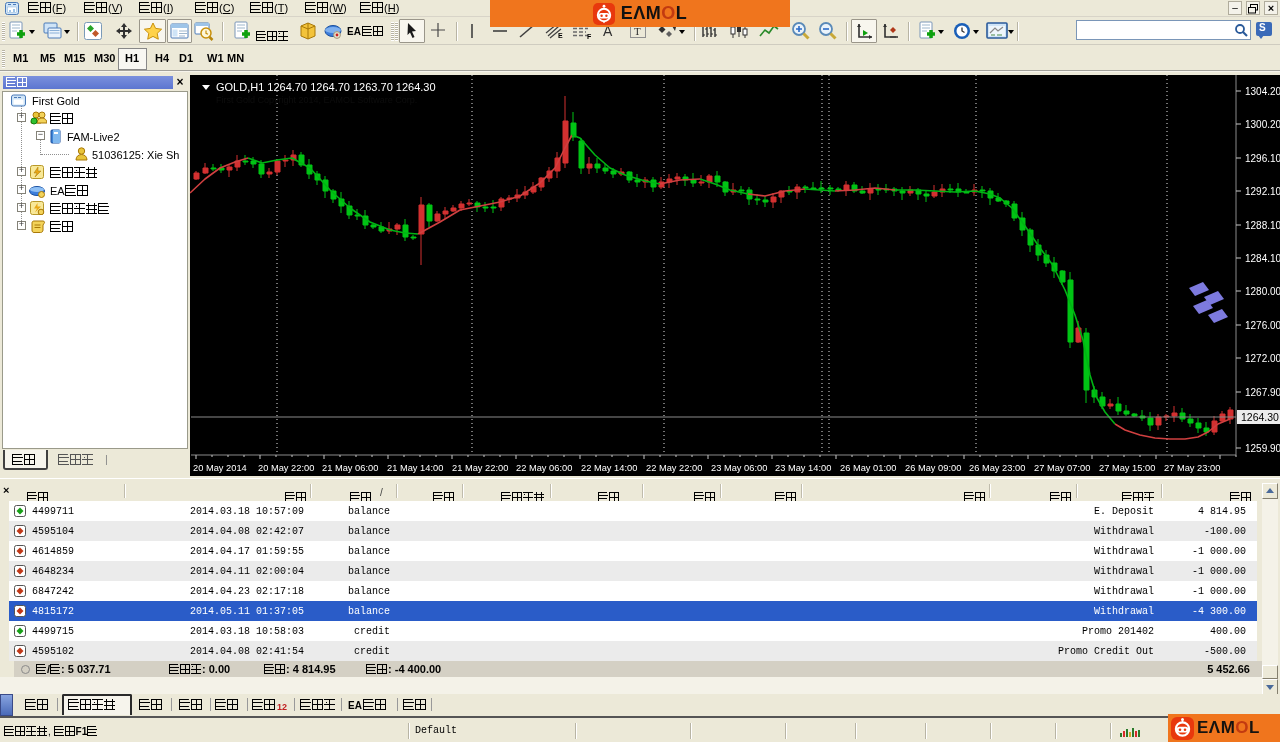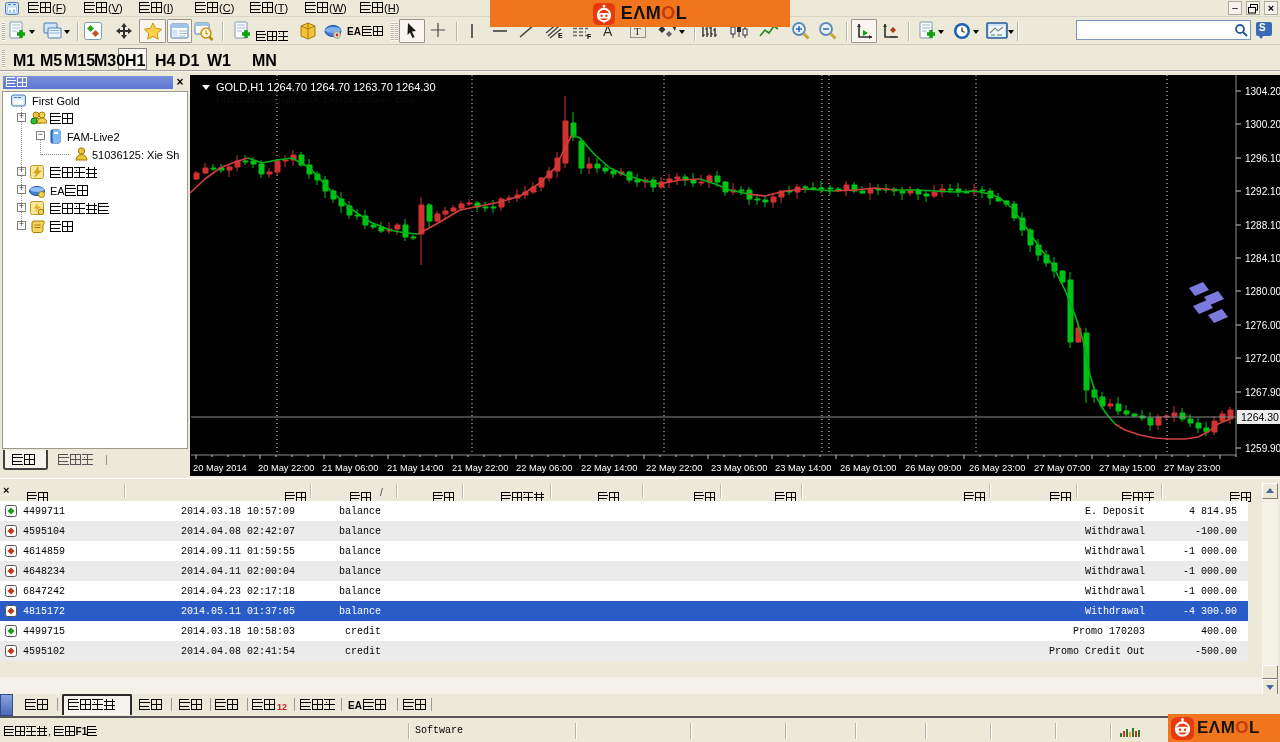--- a/index.html
+++ b/index.html
@@ -5,21 +5,21 @@
 b.cj{display:inline-block;width:10px;height:10px;margin:0 1px 0 0;vertical-align:-1px;background-repeat:no-repeat;color:#000}
 b.ca{background-image:linear-gradient(currentColor,currentColor),linear-gradient(currentColor,currentColor),linear-gradient(currentColor,currentColor),linear-gradient(currentColor,currentColor),linear-gradient(currentColor,currentColor);background-position:0 0,0 33%,0 66%,0 100%,0 0;background-size:90% 1px,100% 1px,90% 1px,100% 1px,1px 100%}
 b.cb{background-image:linear-gradient(currentColor,currentColor),linear-gradient(currentColor,currentColor),linear-gradient(currentColor,currentColor),linear-gradient(currentColor,currentColor),linear-gradient(currentColor,currentColor),linear-gradient(currentColor,currentColor);background-position:0 0,0 50%,0 100%,0 0,50% 0,100% 0;background-size:100% 1px,100% 1px,100% 1px,1px 100%,1px 100%,1px 100%}
 b.cc{background-image:linear-gradient(currentColor,currentColor),linear-gradient(currentColor,currentColor),linear-gradient(currentColor,currentColor),linear-gradient(currentColor,currentColor),linear-gradient(currentColor,currentColor);background-position:0 0,0 50%,0 100%,50% 0,15% 25%;background-size:100% 1px,100% 1px,100% 1px,1px 100%,1px 1px}
 b.cd{background-image:linear-gradient(currentColor,currentColor),linear-gradient(currentColor,currentColor),linear-gradient(currentColor,currentColor),linear-gradient(currentColor,currentColor),linear-gradient(currentColor,currentColor);background-position:0 20%,0 60%,0 100%,20% 0,75% 0;background-size:100% 1px,100% 1px,100% 1px,1px 100%,1px 100%}
 .menubar{position:absolute;left:0;top:0;width:1280px;height:17px;border-bottom:1px solid #d8d4c8;background:#ece9d8}
 .menubar .it{position:absolute;top:2px;font-size:11px;color:#000}
 .toolbar{position:absolute;left:0;top:18px;width:1280px;height:27px;background:#ece9d8;border-bottom:1px solid #cfccc0}
 .pressbox{position:absolute;top:1px;height:24px;background:#f8f6ee;border:1px solid #9a968a;border-radius:1px}
 .tfbar{position:absolute;left:0;top:46px;width:1280px;height:26px;background:#ece9d8;border-bottom:2px groove #f6f4ec}
-.tf{position:absolute;top:6px;font-size:16px;font-weight:bold;color:#000;z-index:2}
+.tf{position:absolute;top:6px;font-size:11px;font-weight:bold;color:#000;z-index:2}
 .grip{position:absolute;width:3px;background:repeating-linear-gradient(0deg,#fff 0,#fff 1px,#b8b4a4 1px,#b8b4a4 2px)}
 .sep{position:absolute;width:2px;border-left:1px solid #b8b4a4;border-right:1px solid #fff}
 .navp{position:absolute;left:0;top:73px;width:190px;height:405px;background:#ece9d8}
 .navtitle{position:absolute;left:3px;top:3px;width:170px;height:13px;background:linear-gradient(180deg,#7a90dd,#5c76d0);color:#fff;font-size:10px;padding:1px 3px}
 .navx{position:absolute;right:4px;top:3px;width:12px;height:13px;font-size:12px;font-weight:bold;text-align:center;line-height:12px}
 .navtree{position:absolute;left:2px;top:18px;width:186px;height:358px;background:#fff;border:1px solid #9a9a8a;font-size:11px}
 .ti{position:absolute;white-space:nowrap;color:#000}
 .pm{position:absolute;width:9px;height:9px;border:1px solid #848278;background:#fff;font-size:9px;line-height:7px;text-align:center;color:#333;font-family:"Liberation Mono"}
 .navtabs{position:absolute;left:0;top:377px;width:190px;height:24px;font-size:11px}
 .chartwrap{position:absolute;left:190px;top:73px;width:1090px;height:405px}
@@ -31,21 +31,21 @@
 .trow.even{background:#fff}
 .trow.odd{background:#ebebeb}
 .trow.sel{background:#2a5cc8;color:#fff}
 .trow span{position:absolute;top:5px;white-space:pre}
 .ricon{left:5px;top:4px!important}
 .c1{left:23px}
 .c2{right:953px}
 .c3{right:867px}
 .c11{right:103px}
 .c12{right:11px}
-.tbody{position:absolute;left:0;top:22px;width:1248px;background:#a3a3a3}
+.tbody{position:absolute;left:9px;top:22px;width:1248px;background:#a3a3a3}
 .collines i{position:absolute;top:22px;height:160px;border-left:1px solid rgba(160,160,150,.22)}
 .sumrow{position:absolute;left:14px;top:182px;width:1248px;height:16px;background:#d4d0c4;font:bold 11px "Liberation Sans";color:#000}
 .strip{position:absolute;left:0px;top:198px;width:1262px;height:18px;background:#f4f2e8}
 .tabsrow{position:absolute;left:0;top:694px;width:1280px;height:24px;background:#ece9d8;font-size:11px;border-bottom:2px solid #555}
 .tsep{position:absolute;top:4px;height:13px;border-left:1px solid #999}
 .statusbar{position:absolute;left:0;top:720px;width:1280px;height:22px;background:#ece9d8;font-size:11px}
 .winbtn{position:absolute;top:1px;width:14px;height:14px;border:1px solid #b0ac9c;background:#f4f2ea;text-align:center;line-height:12px;font-size:10px;color:#000}
 svg{display:block}
 </style></head><body>
 
@@ -308,21 +308,21 @@
  <div class="grip" style="left:2px;top:4px;height:18px"></div>
  <span style="position:absolute;left:118px;top:2px;width:29px;height:22px;border:1px solid #888;background:#f8f7f2"></span>
  <span class="tf" style="left:13px">M1</span>
     <span class="tf" style="left:40px">M5</span>
  <span class="tf" style="left:64px">M15</span>
     <span class="tf" style="left:94px">M30</span>
  <span class="tf" style="left:125px">H1</span>
     <span class="tf" style="left:155px">H4</span>
  <span class="tf" style="left:179px">D1</span>
     <span class="tf" style="left:207px">W1</span>
- <span class="tf" style="left:252px">MN</span>
+ <span class="tf" style="left:227px">MN</span>
 </div>
 
 <div class="navp">
  <div class="navtitle"><b class="cj ca" style="color:#fff;"></b><b class="cj cb" style="color:#fff;"></b></div>
  <div class="navx">×</div>
  <div class="navtree">
       <span style="border-left:1px dotted #909090;position:absolute;width:1px;left:18px;top:14px;height:121px"></span>
       <span style="border-left:1px dotted #909090;position:absolute;width:1px;left:37px;top:48px;height:15px"></span>
       <span style="position:absolute;border-top:1px dotted #909090;left:38px;top:62px;width:28px"></span>
       <span class="ti" style="left:8px;top:2px">
@@ -625,21 +625,21 @@
         <span class="c3">balance</span>
         <span class="c11">Withdrawal</span>
         <span class="c12">-100.00</span>
       </div>
 <div class="trow even">
         <span class="ricon"><svg width="12" height="12">
             <rect x="0.5" y="0.5" width="11" height="11" rx="2" fill="#fff" stroke="#555"></rect>
             <path d="M6 2.5 L9.5 6 6 9.5 2.5 6z" fill="#c03818"></path>
           </svg></span>
         <span class="c1">4614859</span>
-        <span class="c2">2014.09.11 01:59:55</span>
+        <span class="c2">2014.04.17 01:59:55</span>
         <span class="c3">balance</span>
         <span class="c11">Withdrawal</span>
         <span class="c12">-1 000.00</span>
       </div>
 <div class="trow odd">
         <span class="ricon"><svg width="12" height="12">
             <rect x="0.5" y="0.5" width="11" height="11" rx="2" fill="#fff" stroke="#555"></rect>
             <path d="M6 2.5 L9.5 6 6 9.5 2.5 6z" fill="#c03818"></path>
           </svg></span>
         <span class="c1">4648234</span>
@@ -671,34 +671,42 @@
         <span class="c12">-4 300.00</span>
       </div>
 <div class="trow even">
         <span class="ricon"><svg width="12" height="12">
             <rect x="0.5" y="0.5" width="11" height="11" rx="2" fill="#fff" stroke="#555"></rect>
             <path d="M6 2.5 L9.5 6 6 9.5 2.5 6z" fill="#18a018"></path>
           </svg></span>
         <span class="c1">4499715</span>
         <span class="c2">2014.03.18 10:58:03</span>
         <span class="c3">credit</span>
-        <span class="c11">Promo 170203</span>
+        <span class="c11">Promo 201402</span>
         <span class="c12">400.00</span>
       </div>
 <div class="trow odd">
         <span class="ricon"><svg width="12" height="12">
             <rect x="0.5" y="0.5" width="11" height="11" rx="2" fill="#fff" stroke="#555"></rect>
             <path d="M6 2.5 L9.5 6 6 9.5 2.5 6z" fill="#c03818"></path>
           </svg></span>
         <span class="c1">4595102</span>
         <span class="c2">2014.04.08 02:41:54</span>
         <span class="c3">credit</span>
         <span class="c11">Promo Credit Out</span>
         <span class="c12">-500.00</span>
       </div>
+ </div>
+ <div class="sumrow">
+   <span style="position:absolute;left:7px;top:4px;width:9px;height:9px;border:1.5px solid #8a8a8a;border-radius:50%"></span>
+   <span style="position:absolute;left:22px;top:2px"><b class="cj ca"></b>/<b class="cj ca"></b>: 5 037.71</span>
+   <span style="position:absolute;left:155px;top:2px"><b class="cj ca"></b><b class="cj cb"></b><b class="cj cc"></b>: 0.00</span>
+   <span style="position:absolute;left:250px;top:2px"><b class="cj ca"></b><b class="cj cb"></b>: 4 814.95</span>
+   <span style="position:absolute;left:352px;top:2px"><b class="cj ca"></b><b class="cj cb"></b>: -4 400.00</span>
+   <span style="position:absolute;right:12px;top:2px">5 452.66</span>
  </div>
  <div class="strip"></div>
  <div style="position:absolute;left:1262px;top:4px;width:16px;height:212px;background:#f4f2e8">
       <div style="background:#ece9d8;border:1px solid;border-color:#fff #847f6e #847f6e #fff;position:absolute;left:0;width:16px;height:16px;text-align:center;top:0">
         <svg width="14" height="14">
           <path d="M7 4l4 5H3z" fill="#4a6a9a"></path>
         </svg>
       </div>
       <div style="background:#ece9d8;border:1px solid;border-color:#fff #847f6e #847f6e #fff;position:absolute;left:0;width:16px;height:16px;text-align:center;top:182px;height:14px;border-radius:1px"></div>
       <div style="background:#ece9d8;border:1px solid;border-color:#fff #847f6e #847f6e #fff;position:absolute;left:0;width:16px;height:16px;text-align:center;top:196px">
@@ -726,21 +734,21 @@
     <span style="position:absolute;left:300px;top:5px"><b class="cj ca" style="width:11px;height:11px;"></b><b class="cj cb" style="width:11px;height:11px;"></b><b class="cj cc" style="width:11px;height:11px;"></b></span>
     <i class="tsep" style="left:341px"></i>
     <span style="position:absolute;left:348px;top:5px;font:bold 10px 'Liberation Sans';line-height:11px">EA <b class="cj ca" style="width:11px;height:11px;"></b><b class="cj cb" style="width:11px;height:11px;"></b></span>
     <i class="tsep" style="left:397px"></i>
     <span style="position:absolute;left:403px;top:5px"><b class="cj ca" style="width:11px;height:11px;"></b><b class="cj cb" style="width:11px;height:11px;"></b></span>
     <i class="tsep" style="left:431px"></i>
     <i class="tsep" style="left:57px"></i>
   </div>
 <div class="statusbar">
     <span style="position:absolute;left:4px;top:5px"><b class="cj ca"></b><b class="cj cb"></b><b class="cj cc"></b><b class="cj cd"></b><span style="font-size:10px">, </span><b class="cj ca"></b><b class="cj cb"></b><span style="font-size:10px;font-weight:bold">F1</span><b class="cj ca"></b></span>
-    <span style="position:absolute;left:415px;top:5px;font:10px 'Liberation Mono'">Software</span>
+    <span style="position:absolute;left:415px;top:5px;font:10px 'Liberation Mono'">Default</span>
     <i style="position:absolute;left:408px;top:3px;height:16px;border-left:1px solid #b8b4a4;border-right:1px solid #fff"></i>
     <i style="position:absolute;left:575px;top:3px;height:16px;border-left:1px solid #b8b4a4;border-right:1px solid #fff"></i>
     <i style="position:absolute;left:690px;top:3px;height:16px;border-left:1px solid #b8b4a4;border-right:1px solid #fff"></i>
     <i style="position:absolute;left:785px;top:3px;height:16px;border-left:1px solid #b8b4a4;border-right:1px solid #fff"></i>
     <i style="position:absolute;left:855px;top:3px;height:16px;border-left:1px solid #b8b4a4;border-right:1px solid #fff"></i>
     <i style="position:absolute;left:925px;top:3px;height:16px;border-left:1px solid #b8b4a4;border-right:1px solid #fff"></i>
     <i style="position:absolute;left:990px;top:3px;height:16px;border-left:1px solid #b8b4a4;border-right:1px solid #fff"></i>
     <i style="position:absolute;left:1055px;top:3px;height:16px;border-left:1px solid #b8b4a4;border-right:1px solid #fff"></i>
     <i style="position:absolute;left:1110px;top:3px;height:16px;border-left:1px solid #b8b4a4;border-right:1px solid #fff"></i>
     <svg width="20" height="12" style="position:absolute;left:1120px;top:5px">

